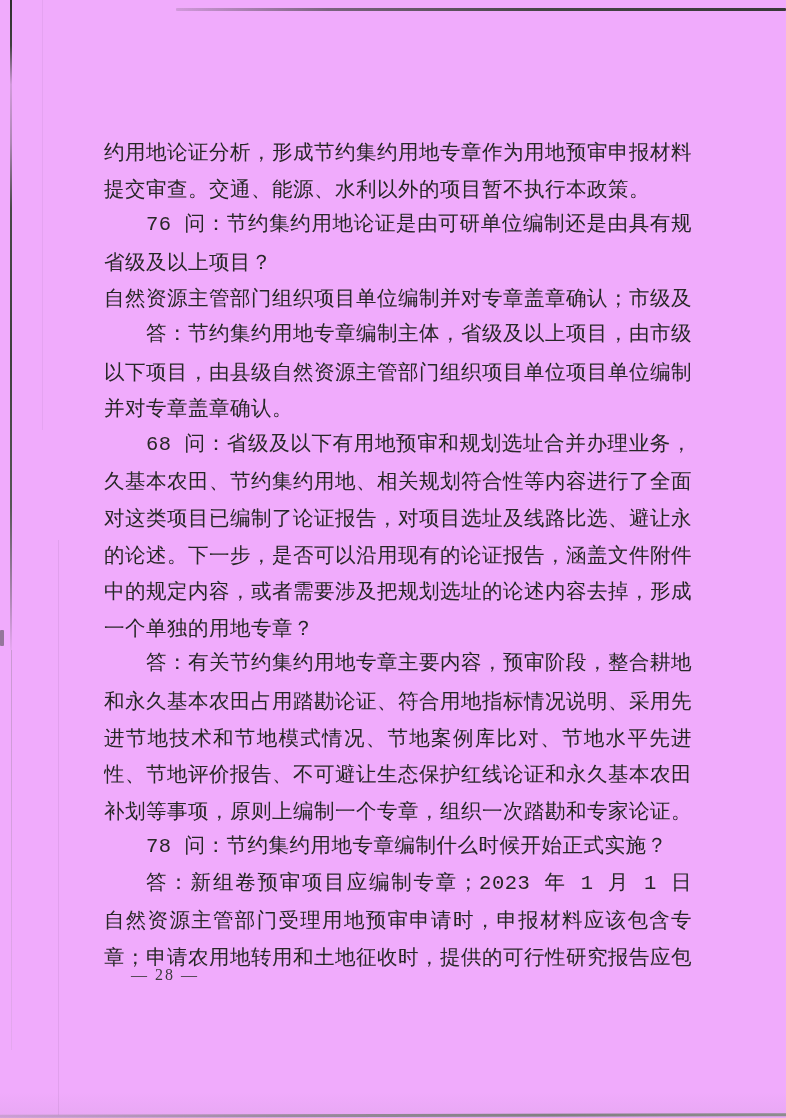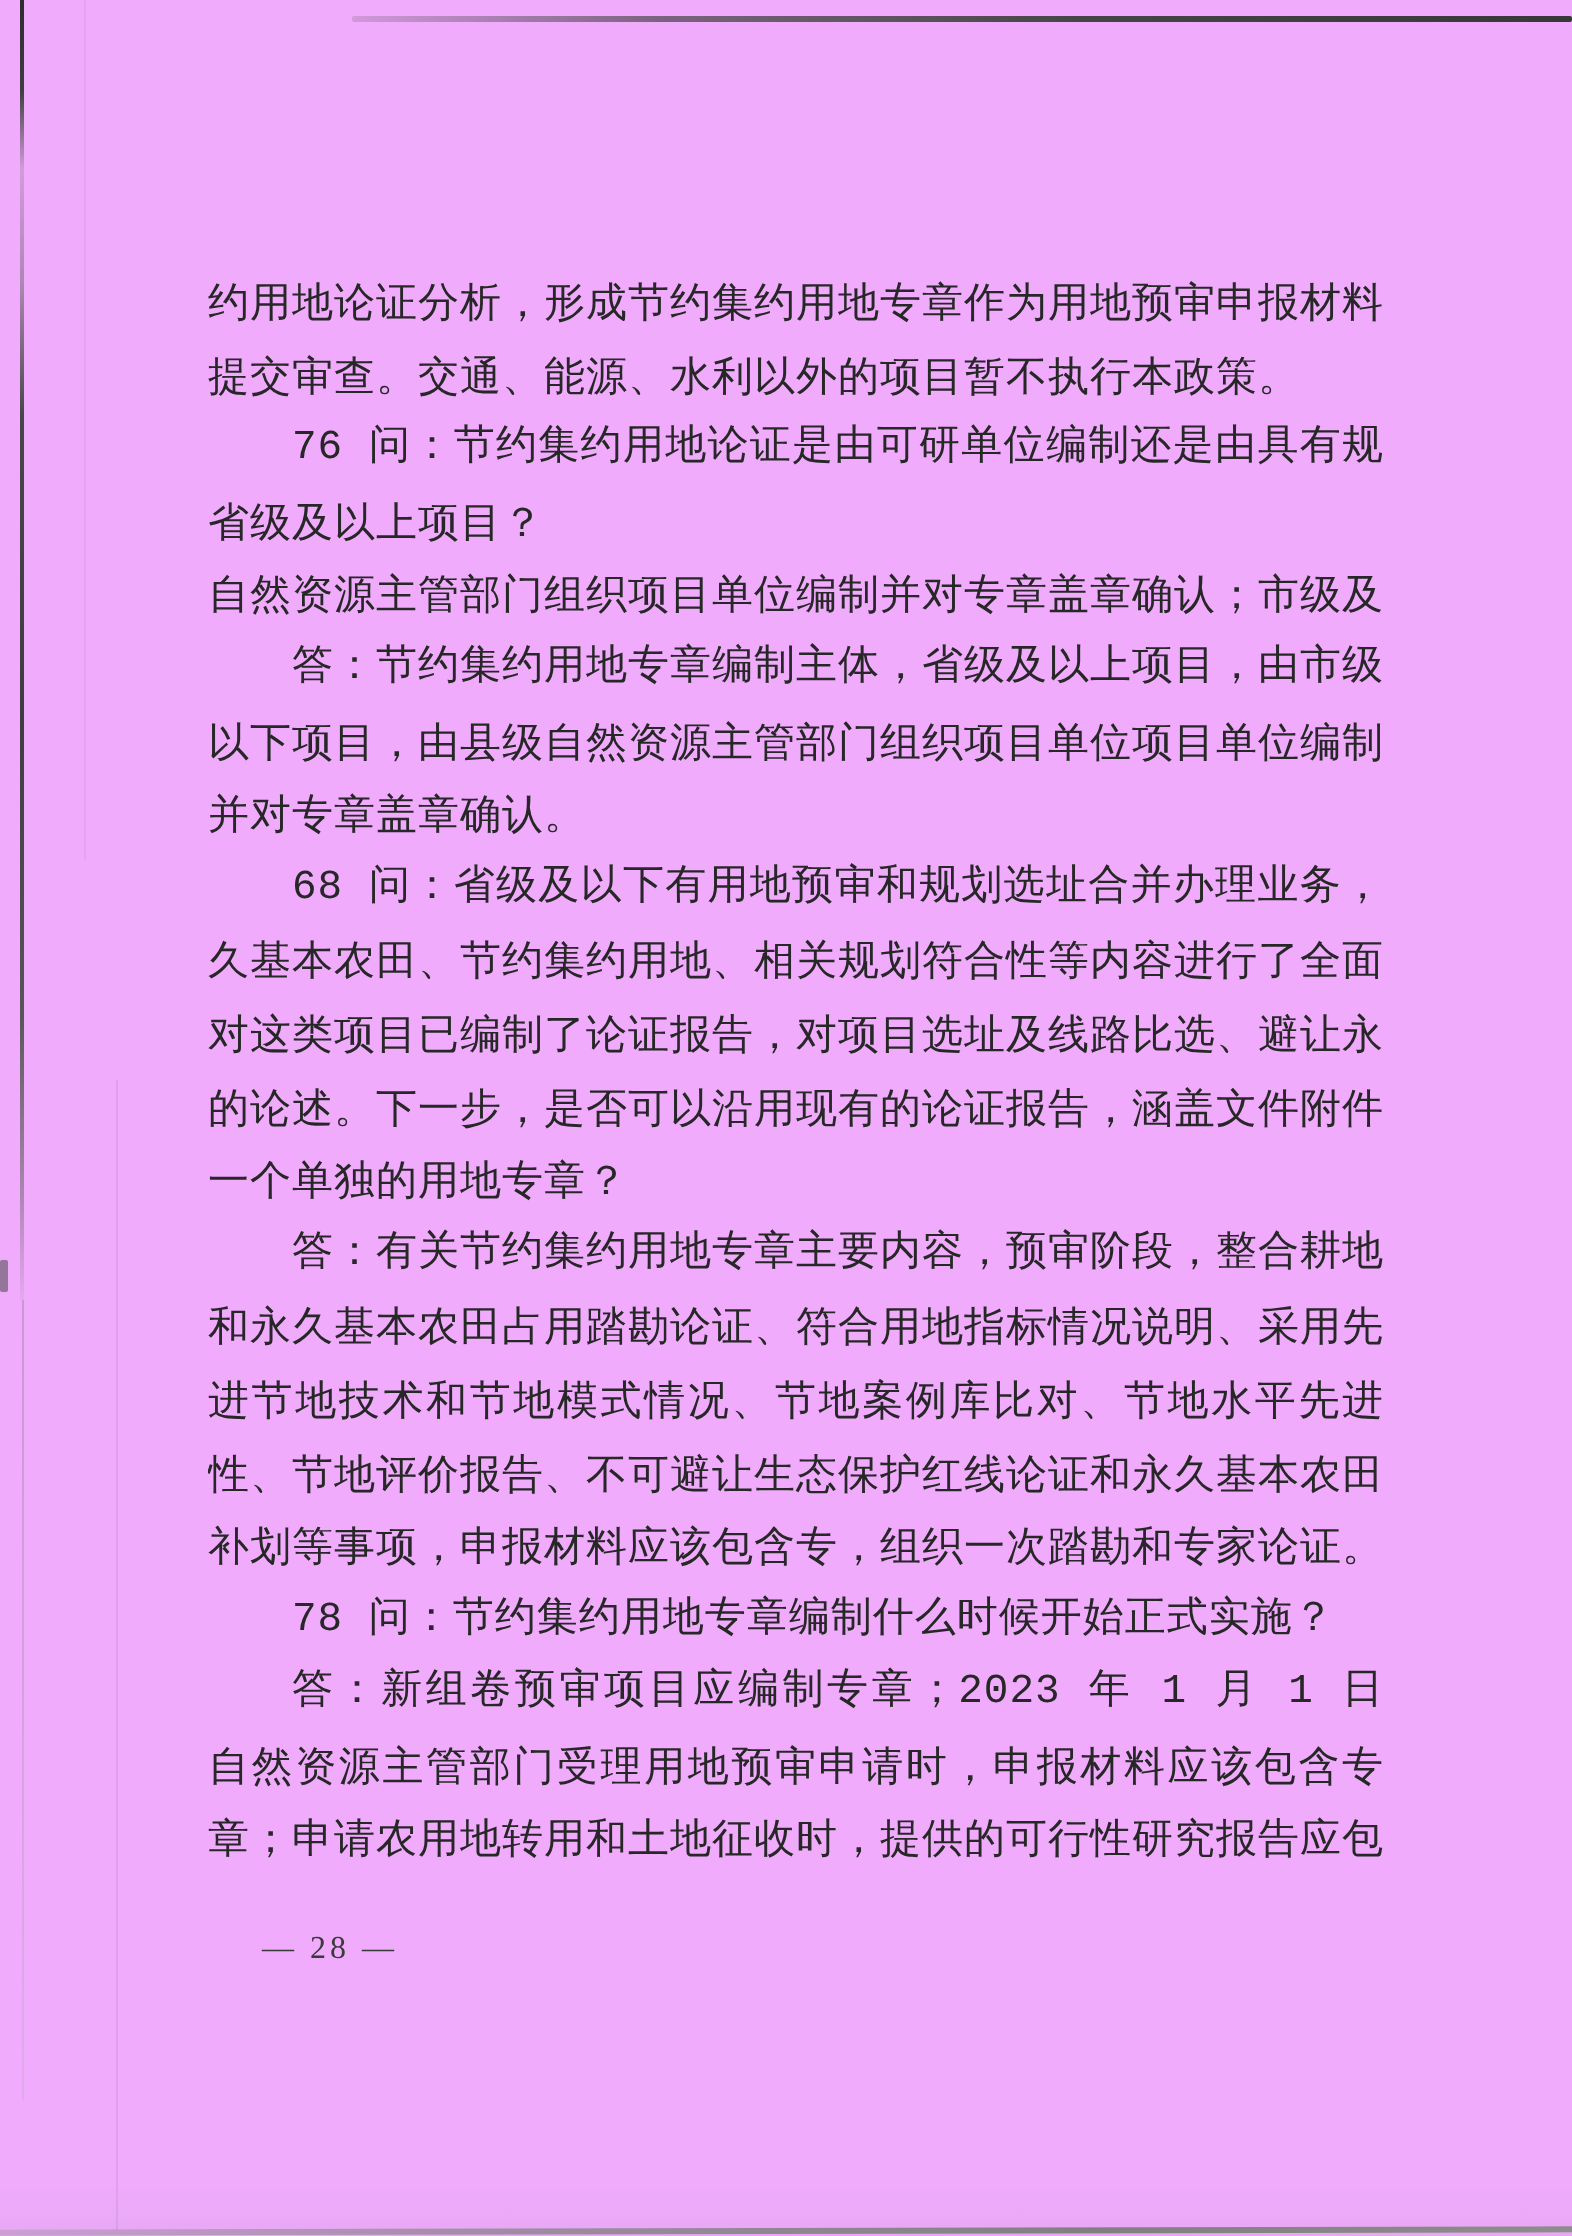--- a/index.html
+++ b/index.html
@@ -112,32 +112,33 @@
       <div class="line last-line">并对专章盖章确认。</div>
 
       <div class="line indent">68 问：省级及以下有用地预审和规划选址合并办理业务，</div>
 
       <div class="line">久基本农田、节约集约用地、相关规划符合性等内容进行了全面</div>
 
       <div class="line">对这类项目已编制了论证报告，对项目选址及线路比选、避让永</div>
 
       <div class="line">的论述。下一步，是否可以沿用现有的论证报告，涵盖文件附件</div>
 
+      <div class="line">中的规定内容，或者需要涉及把规划选址的论述内容去掉，形成</div>
 
       <div class="line last-line">一个单独的用地专章？</div>
 
       <div class="line indent">答：有关节约集约用地专章主要内容，预审阶段，整合耕地</div>
 
       <div class="line">和永久基本农田占用踏勘论证、符合用地指标情况说明、采用先</div>
 
       <div class="line">进节地技术和节地模式情况、节地案例库比对、节地水平先进</div>
 
       <div class="line">性、节地评价报告、不可避让生态保护红线论证和永久基本农田</div>
 
-      <div class="line">补划等事项，申报材料应该包含专，组织一次踏勘和专家论证。</div>
+      <div class="line">补划等事项，原则上编制一个专章，组织一次踏勘和专家论证。</div>
 
       <div class="line indent last-line">78 问：节约集约用地专章编制什么时候开始正式实施？</div>
 
       <div class="line indent">答：新组卷预审项目应编制专章；2023 年 1 月 1 日起，各级</div>
 
       <div class="line">自然资源主管部门受理用地预审申请时，申报材料应该包含专</div>
 
       <div class="line">章；申请农用地转用和土地征收时，提供的可行性研究报告应包</div>
     </div>
 

